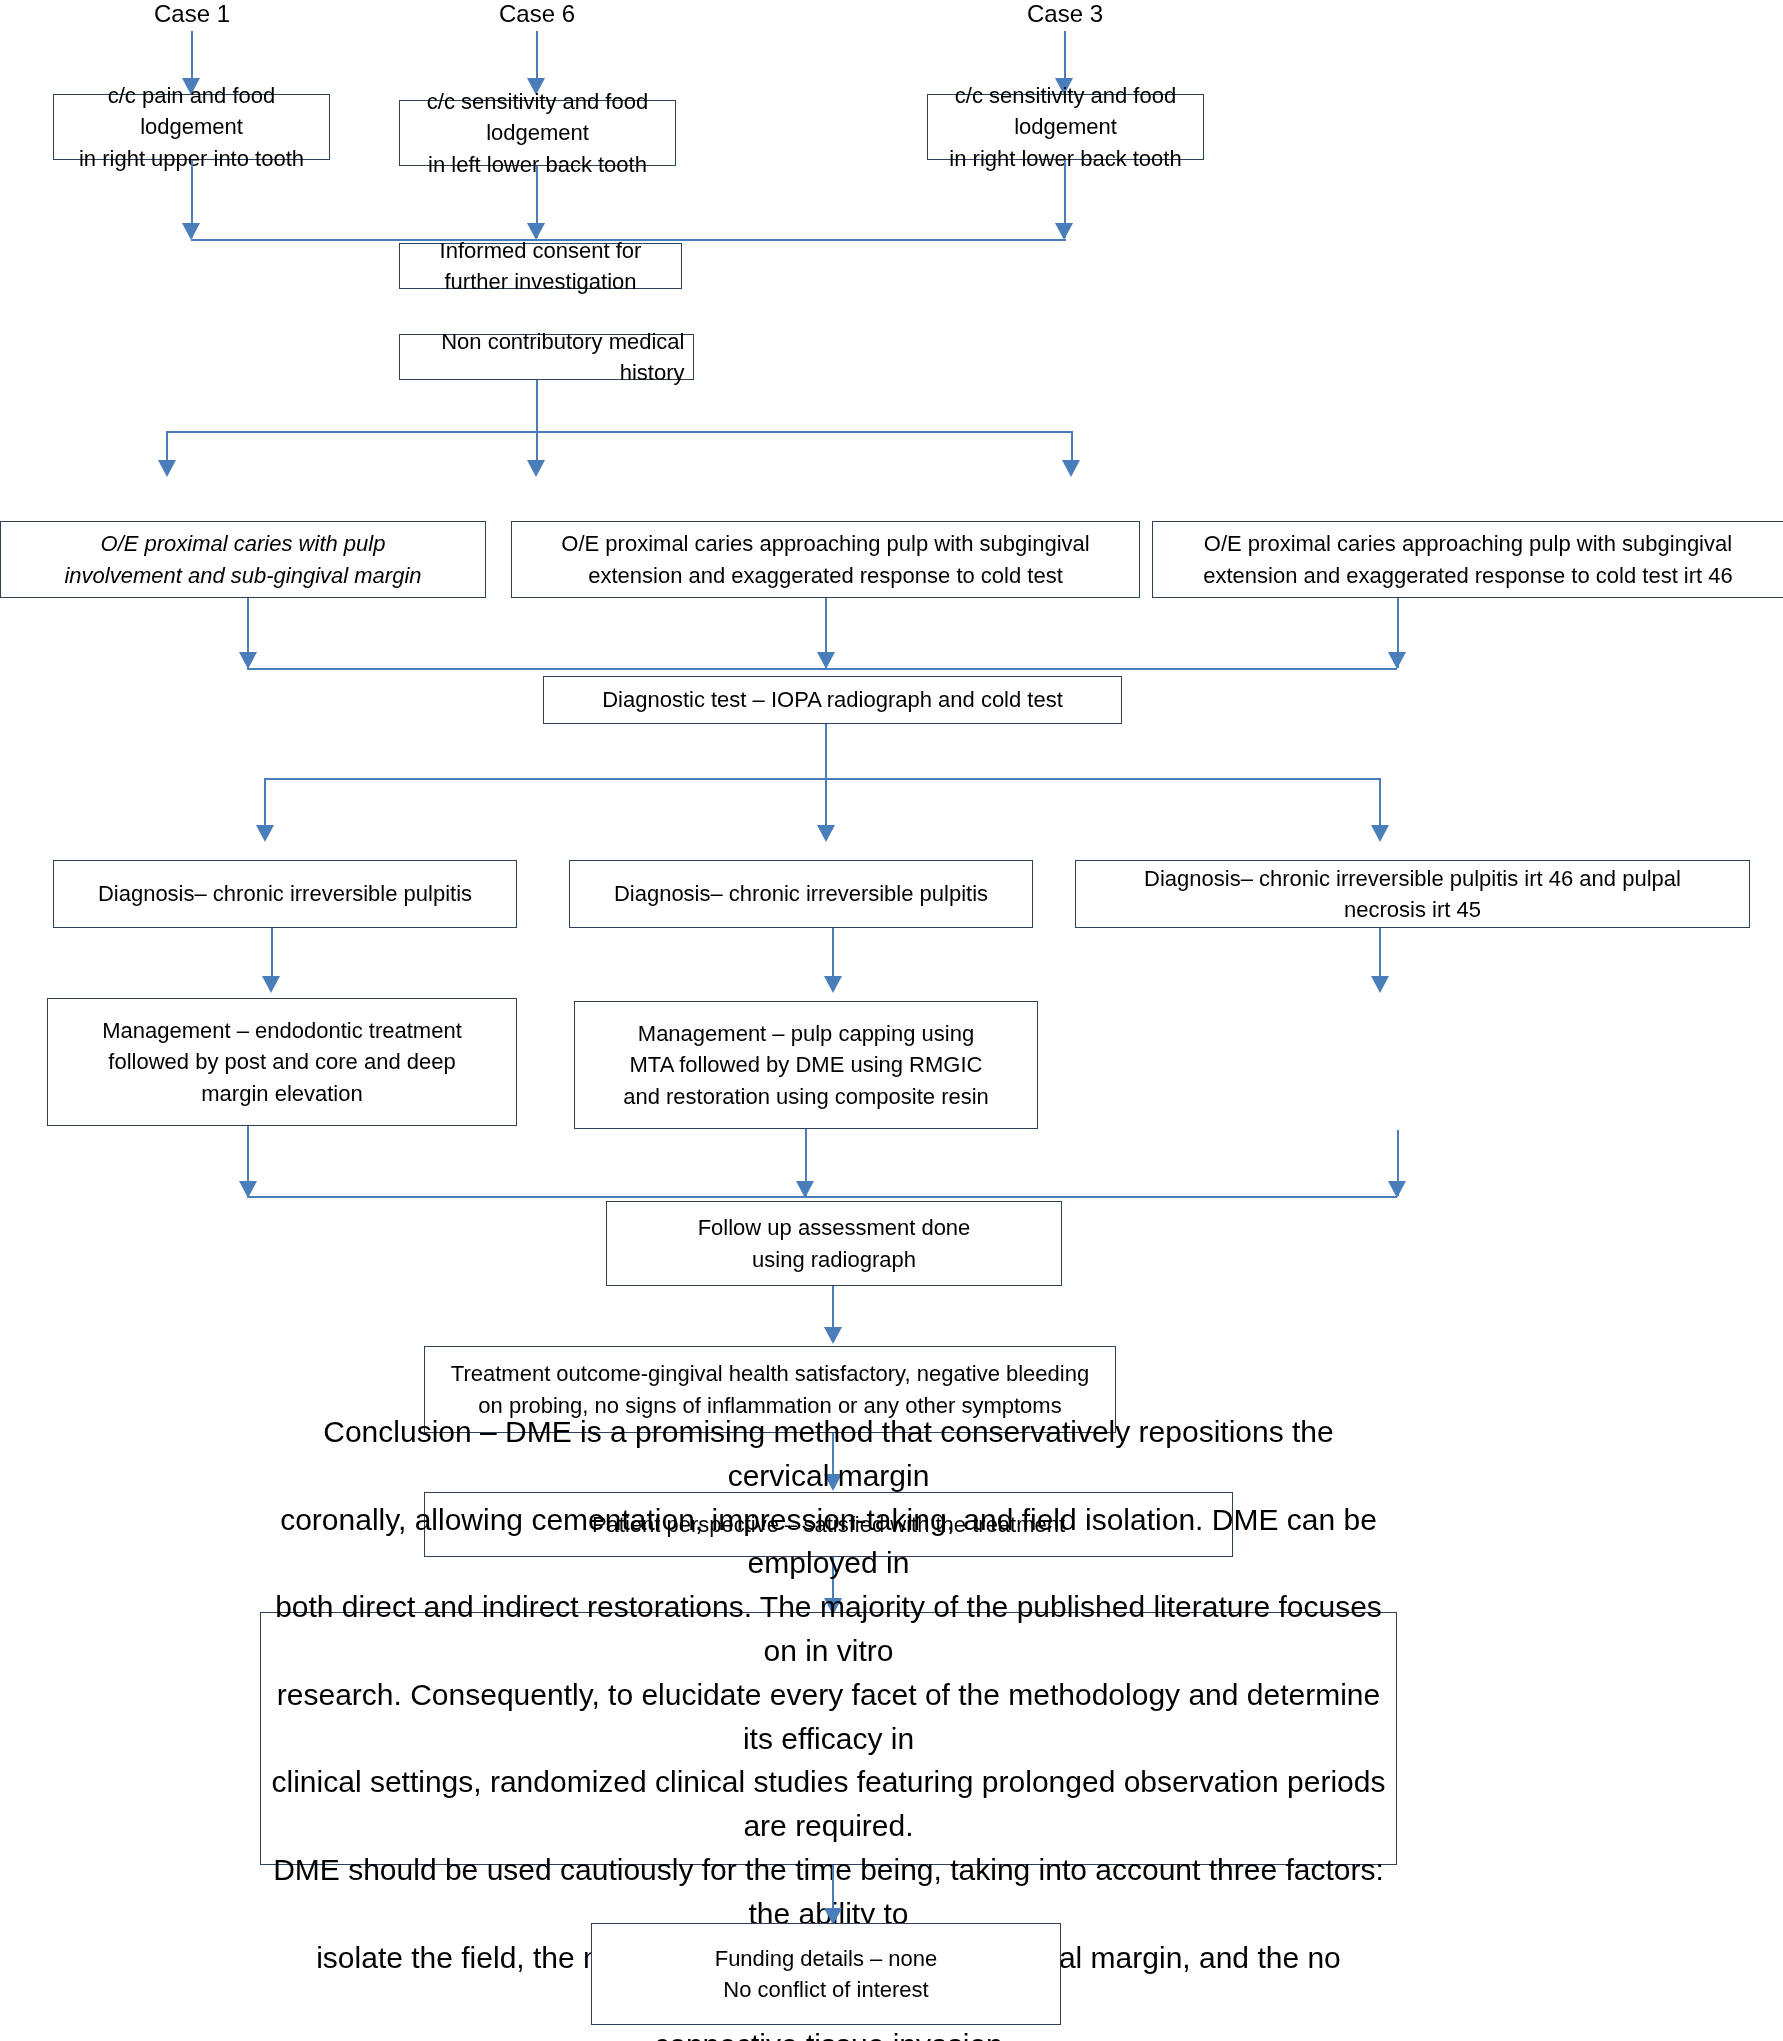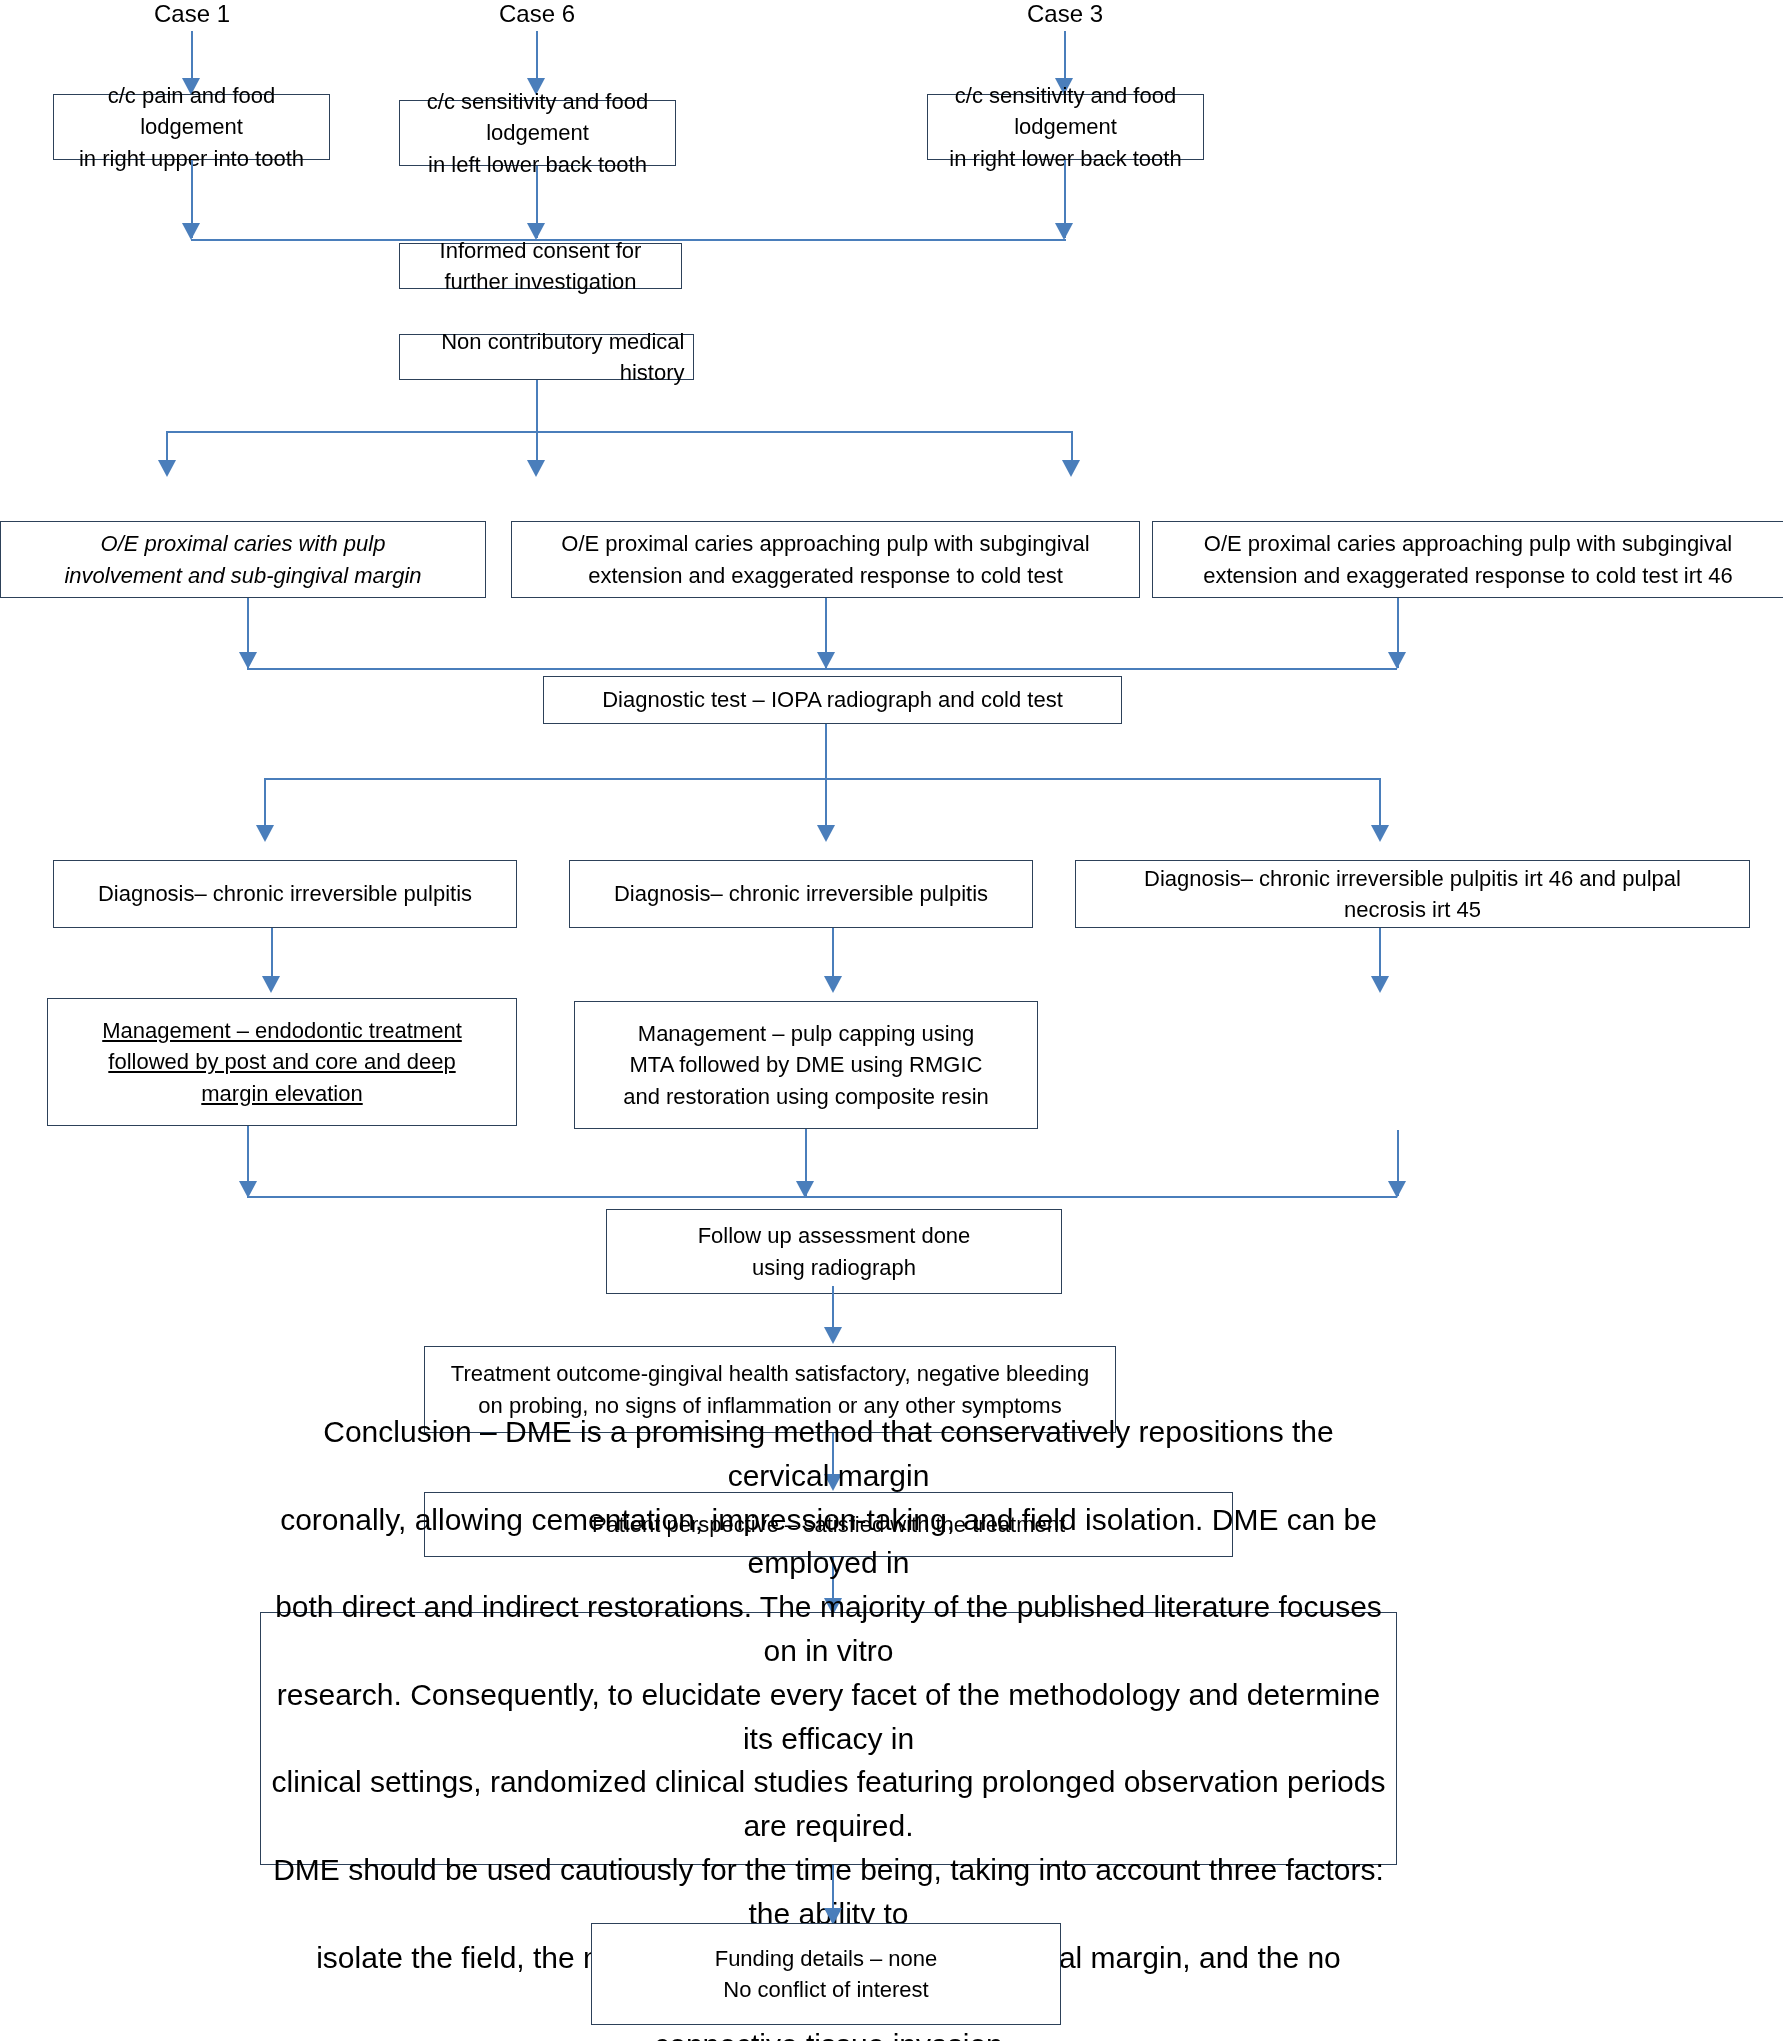--- a/index.html
+++ b/index.html
@@ -145,36 +145,36 @@
   <div class="node" style="left:1075px; top:860px; width:675px; height:68px;">Diagnosis– chronic irreversible pulpitis irt 46 and pulpal
 necrosis irt 45</div>
 
   <div class="vline" style="left:271px; top:928px; height:61px;"></div>
   <div class="arrowhead" style="left:262px; top:976px;"></div>
   <div class="vline" style="left:832px; top:928px; height:61px;"></div>
   <div class="arrowhead" style="left:824px; top:976px;"></div>
   <div class="vline" style="left:1379px; top:928px; height:61px;"></div>
   <div class="arrowhead" style="left:1371px; top:976px;"></div>
 
-  <div class="node" style="left:47px; top:998px; width:470px; height:128px;text-decoration:underline;">Management – endodontic treatment
+  <div class="node" style="left:47px; top:998px; width:470px; height:128px;">Management – endodontic treatment
 followed by post and core and deep
 margin elevation</div>
   <div class="node" style="left:574px; top:1001px; width:464px; height:128px;">Management – pulp capping using
 MTA followed by DME using RMGIC
 and restoration using composite resin</div>
 
   <div class="vline" style="left:247px; top:1126px; height:70px;"></div>
   <div class="arrowhead" style="left:239px; top:1181px;"></div>
   <div class="vline" style="left:805px; top:1129px; height:67px;"></div>
   <div class="arrowhead" style="left:796px; top:1181px;"></div>
   <div class="vline" style="left:1397px; top:1130px; height:66px;"></div>
   <div class="arrowhead" style="left:1388px; top:1181px;"></div>
   <div class="hline" style="left:247px; top:1196px; width:1150px;"></div>
 
-  <div class="node" style="left:606px; top:1201px; width:456px; height:85px;margin-top:8px;">Follow up assessment done
+  <div class="node" style="left:606px; top:1201px; width:456px; height:85px;">Follow up assessment done
 using radiograph</div>
 
   <div class="vline" style="left:832px; top:1286px; height:55px;"></div>
   <div class="arrowhead" style="left:824px; top:1327px;"></div>
 
   <div class="node" style="left:424px; top:1346px; width:692px; height:87px;">Treatment outcome-gingival health satisfactory, negative bleeding
 on probing, no signs of inflammation or any other symptoms</div>
 
   <div class="vline" style="left:832px; top:1433px; height:55px;"></div>
   <div class="arrowhead" style="left:824px; top:1474px;"></div>

